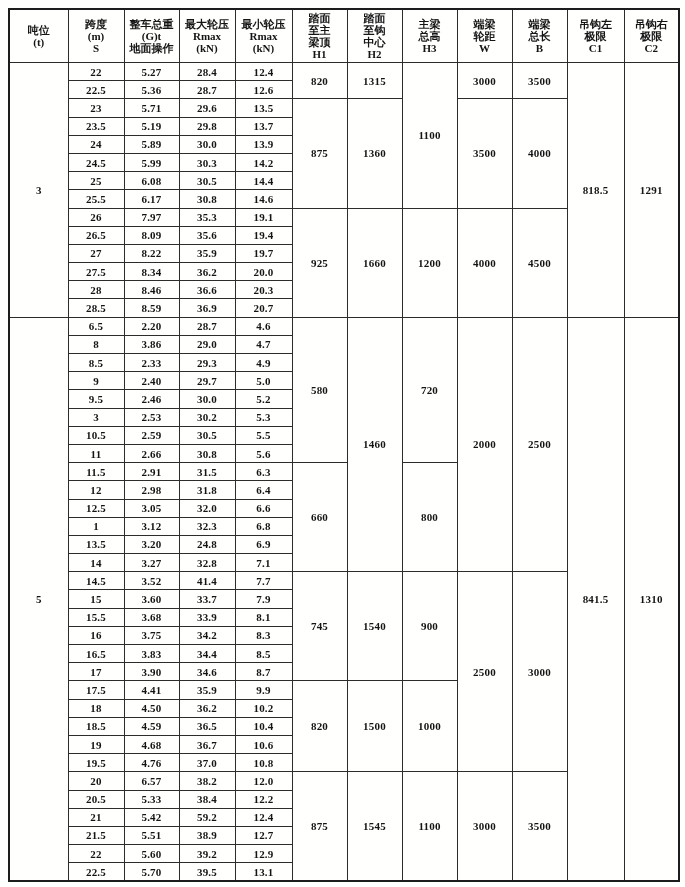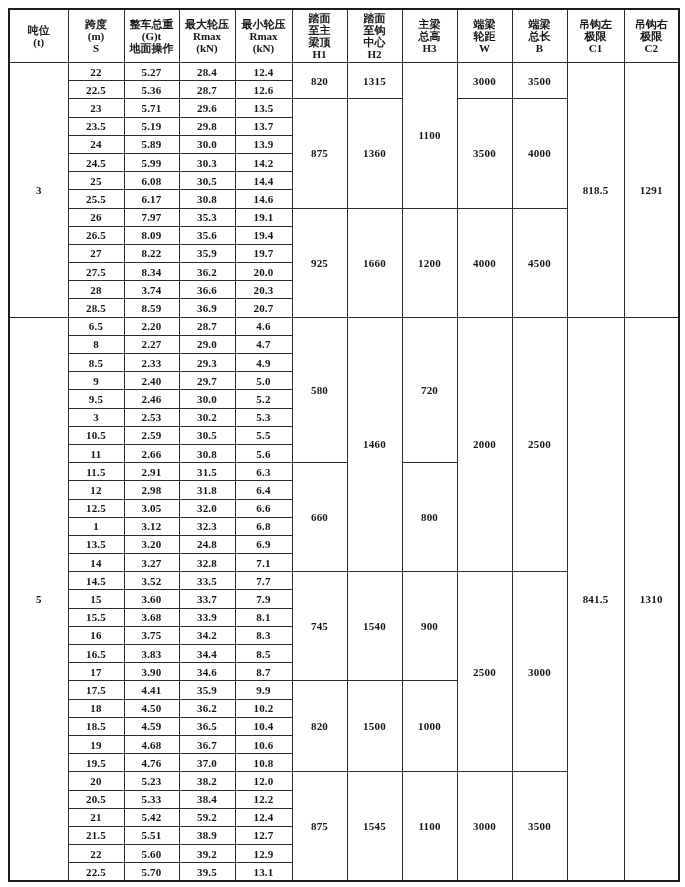--- a/index.html
+++ b/index.html
@@ -220,21 +220,21 @@
           <td>19.7</td>
         </tr>
         <tr>
           <td>27.5</td>
           <td>8.34</td>
           <td>36.2</td>
           <td>20.0</td>
         </tr>
         <tr>
           <td>28</td>
-          <td>3.74</td>
+          <td>8.46</td>
           <td>36.6</td>
           <td>20.3</td>
         </tr>
         <tr>
           <td>28.5</td>
           <td>8.59</td>
           <td>36.9</td>
           <td>20.7</td>
         </tr>
         <tr>
@@ -246,21 +246,21 @@
           <td rowspan="8">580</td>
           <td rowspan="14">1460</td>
           <td rowspan="8">720</td>
           <td rowspan="14">2000</td>
           <td rowspan="14">2500</td>
           <td rowspan="31" class="vtop pad-top">841.5</td>
           <td rowspan="31" class="vtop pad-top">1310</td>
         </tr>
         <tr>
           <td>8</td>
-          <td>2.27</td>
+          <td>3.86</td>
           <td>29.0</td>
           <td>4.7</td>
         </tr>
         <tr>
           <td>8.5</td>
           <td>2.33</td>
           <td>29.3</td>
           <td>4.9</td>
         </tr>
         <tr>
@@ -327,21 +327,21 @@
         </tr>
         <tr>
           <td>14</td>
           <td>3.27</td>
           <td>32.8</td>
           <td>7.1</td>
         </tr>
         <tr>
           <td>14.5</td>
           <td>3.52</td>
-          <td>33.5</td>
+          <td>41.4</td>
           <td>7.7</td>
           <td rowspan="6">745</td>
           <td rowspan="6">1540</td>
           <td rowspan="6">900</td>
           <td rowspan="11">2500</td>
           <td rowspan="11">3000</td>
         </tr>
         <tr>
           <td>15</td>
           <td>3.60</td>
@@ -400,21 +400,21 @@
           <td>10.6</td>
         </tr>
         <tr>
           <td>19.5</td>
           <td>4.76</td>
           <td>37.0</td>
           <td>10.8</td>
         </tr>
         <tr>
           <td>20</td>
-          <td>5.23</td>
+          <td>6.57</td>
           <td>38.2</td>
           <td>12.0</td>
           <td rowspan="6">875</td>
           <td rowspan="6">1545</td>
           <td rowspan="6">1100</td>
           <td rowspan="6">3000</td>
           <td rowspan="6">3500</td>
         </tr>
         <tr>
           <td>20.5</td>

